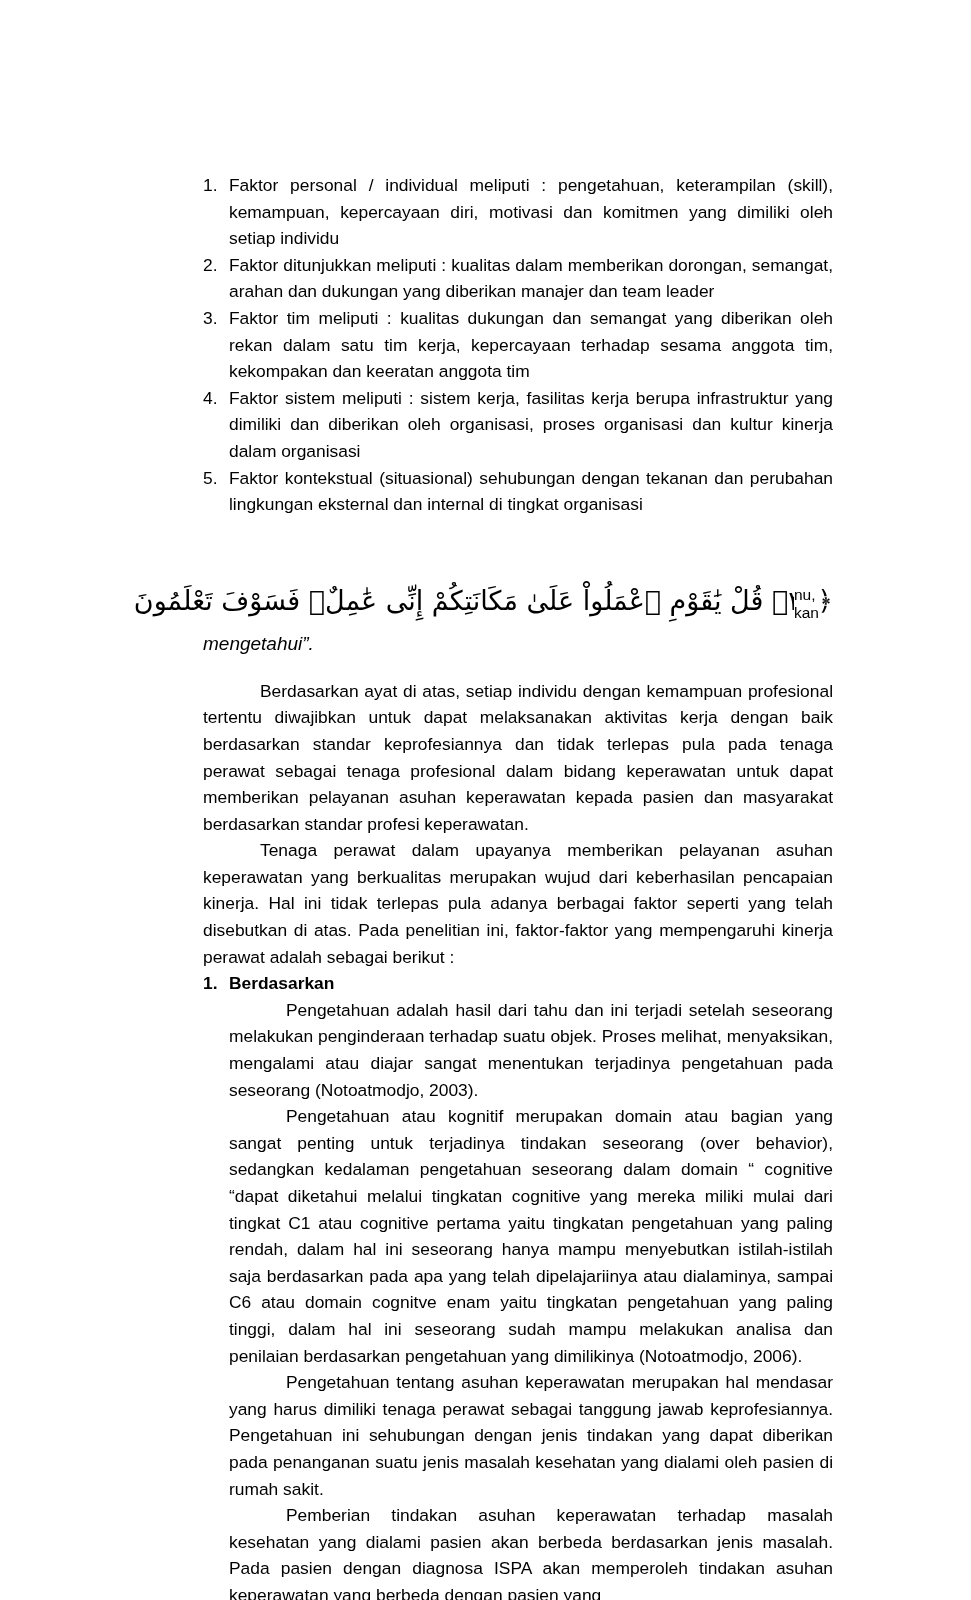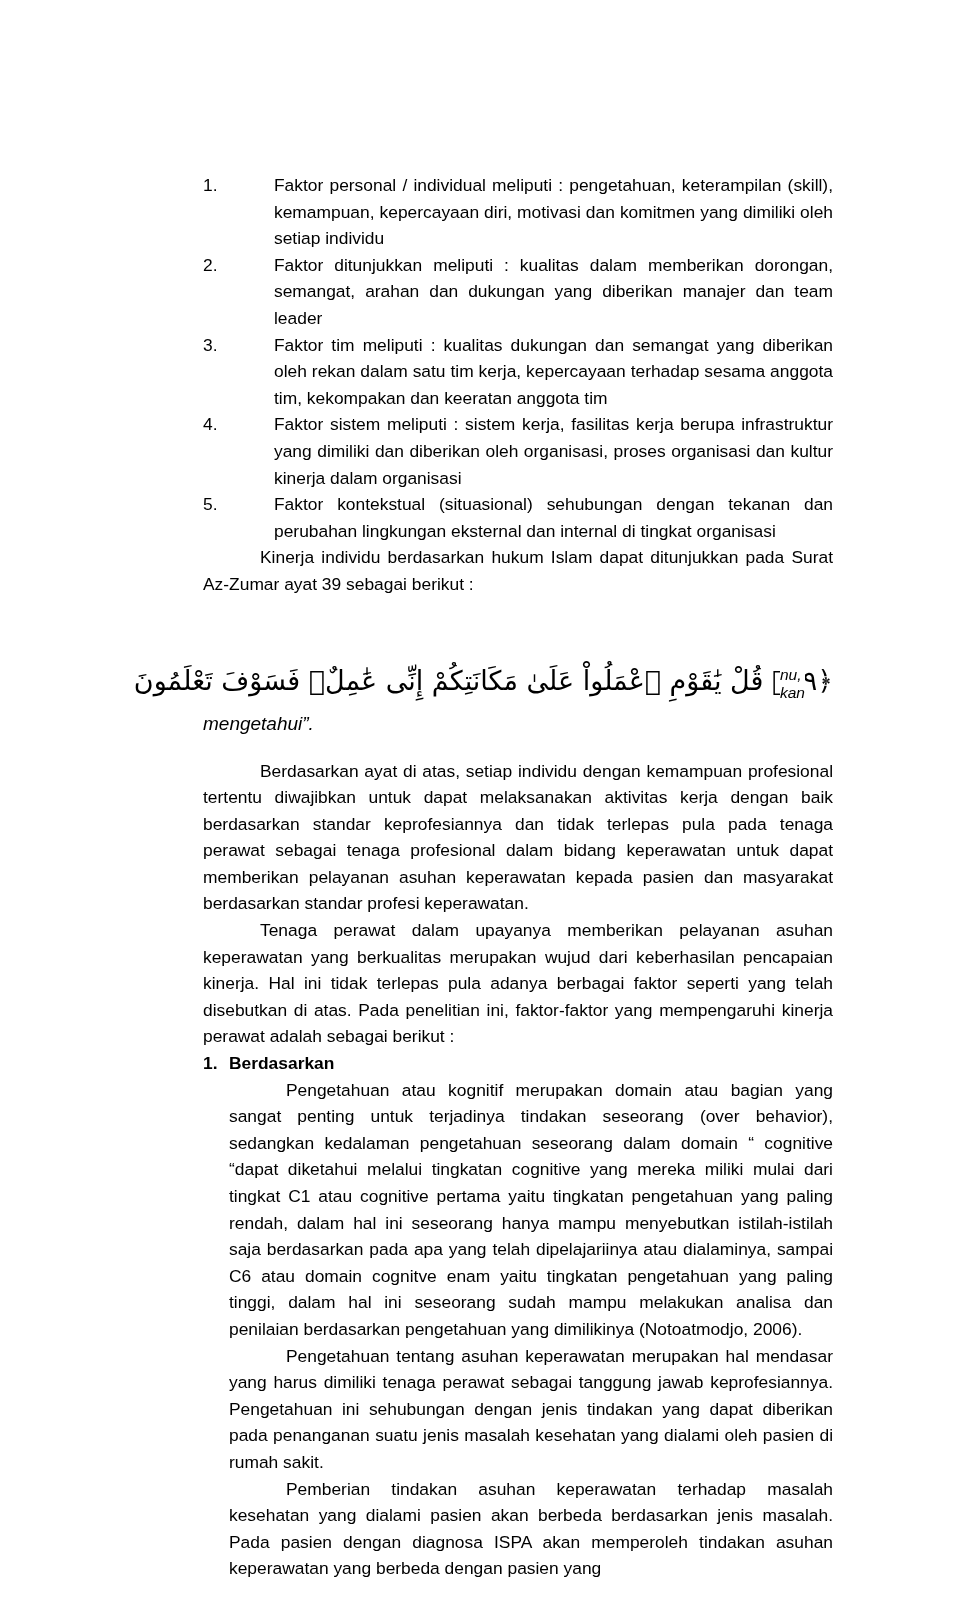--- a/index.html
+++ b/index.html
@@ -50,21 +50,20 @@
     position: absolute;
     left: 0;
     top: 0;
     width: 20px;
     text-align: left;
     font-size: 17.4px;
     line-height: 26.6px;
   }
   .numlist li .txt {
     display: block;
-    margin-left: 45px;
   }
 
   
   .para {
     font-size: 17.4px;
     line-height: 26.6px;
     text-align: justify;
     text-justify: inter-word;
     margin: 0;
     text-indent: 57px;
@@ -90,23 +89,22 @@
     text-align: center;
     font-family: "DejaVu Sans", sans-serif;
     font-size: 27px;
     line-height: 54px;
     white-space: nowrap;
     letter-spacing: 0.5px;
   }
   
   .verse-overlay {
     position: absolute;
-    right: 28px;
+    right: 14px;
     top: 12px;
-    font-style: italic;
     font-size: 15.5px;
     line-height: 18px;
     text-align: left;
     background: #ffffff;
     z-index: 3;
   }
   .verse-tail {
     position: absolute;
     left: 0;
     top: 58px;
@@ -162,21 +160,20 @@
       <li>
         <span class="marker">4.</span>
         <span class="txt">Faktor sistem meliputi : sistem kerja, fasilitas kerja berupa infrastruktur yang dimiliki dan diberikan oleh organisasi, proses organisasi dan kultur kinerja dalam organisasi</span>
       </li>
       <li>
         <span class="marker">5.</span>
         <span class="txt">Faktor kontekstual (situasional) sehubungan dengan tekanan dan perubahan lingkungan eksternal dan internal di tingkat organisasi</span>
       </li>
     </ol>
 
-    <p class="para para-tight">Kinerja individu berdasarkan hukum Islam dapat ditunjukkan pada Surat Az-Zumar ayat 39 sebagai berikut :</p>
 
     <div class="verse-block">
       <div class="verse-line">
         <span>﴿٣٩﴾</span>
         <span>قُلْ يَٰقَوْمِ ٱعْمَلُواْ عَلَىٰ مَكَانَتِكُمْ إِنِّى عَٰمِلٌۖ فَسَوْفَ تَعْلَمُونَ</span>
       </div>
       <div class="verse-overlay">
         <div>nu,</div>
         <div>kan</div>
       </div>
@@ -185,19 +182,20 @@
 
     <p class="para">Berdasarkan ayat di atas, setiap individu dengan kemampuan profesional tertentu diwajibkan untuk dapat melaksanakan aktivitas kerja dengan baik berdasarkan standar keprofesiannya dan tidak terlepas pula pada tenaga perawat sebagai tenaga profesional dalam bidang keperawatan untuk dapat memberikan pelayanan asuhan keperawatan kepada pasien dan masyarakat berdasarkan standar profesi keperawatan.</p>
     <p class="para">Tenaga perawat dalam upayanya memberikan pelayanan asuhan keperawatan yang berkualitas merupakan wujud dari keberhasilan pencapaian kinerja. Hal ini tidak terlepas pula adanya berbagai faktor seperti yang telah disebutkan di atas. Pada penelitian ini, faktor-faktor yang mempengaruhi kinerja perawat adalah sebagai berikut :</p>
 
     <div class="subhead">
       <span class="marker">1.</span>
       <span>Berdasarkan</span>
     </div>
 
     <div class="indented">
+      <p class="para">Pengetahuan adalah hasil dari tahu dan ini terjadi setelah seseorang melakukan penginderaan terhadap suatu objek. Proses melihat, menyaksikan, mengalami atau diajar sangat menentukan terjadinya pengetahuan pada seseorang (Notoatmodjo, 2003).</p>
       <p class="para">Pengetahuan atau kognitif merupakan domain atau bagian yang sangat penting untuk terjadinya tindakan seseorang (over behavior), sedangkan kedalaman pengetahuan seseorang dalam domain “ cognitive “dapat diketahui melalui tingkatan cognitive yang mereka miliki mulai dari tingkat C1 atau cognitive pertama yaitu tingkatan pengetahuan yang paling rendah, dalam hal ini seseorang hanya mampu menyebutkan istilah-istilah saja berdasarkan pada apa yang telah dipelajariinya atau dialaminya, sampai C6 atau domain cognitve enam yaitu tingkatan pengetahuan yang paling tinggi, dalam hal ini seseorang sudah mampu melakukan analisa dan penilaian berdasarkan pengetahuan yang dimilikinya (Notoatmodjo, 2006).</p>
       <p class="para">Pengetahuan tentang asuhan keperawatan merupakan hal mendasar yang harus dimiliki tenaga perawat sebagai tanggung jawab keprofesiannya. Pengetahuan ini sehubungan dengan jenis tindakan yang dapat diberikan pada penanganan suatu jenis masalah kesehatan yang dialami oleh pasien di rumah sakit.</p>
       <p class="para">Pemberian tindakan asuhan keperawatan terhadap masalah kesehatan yang dialami pasien akan berbeda berdasarkan jenis masalah. Pada pasien dengan diagnosa ISPA akan memperoleh tindakan asuhan keperawatan yang berbeda dengan pasien yang</p>
     </div>
 
   </div>
 </div>
 
 </body></html>

